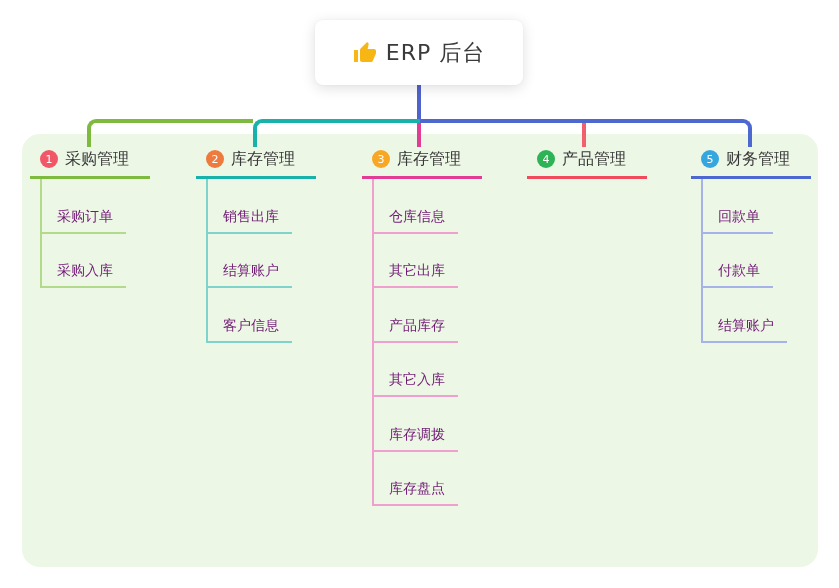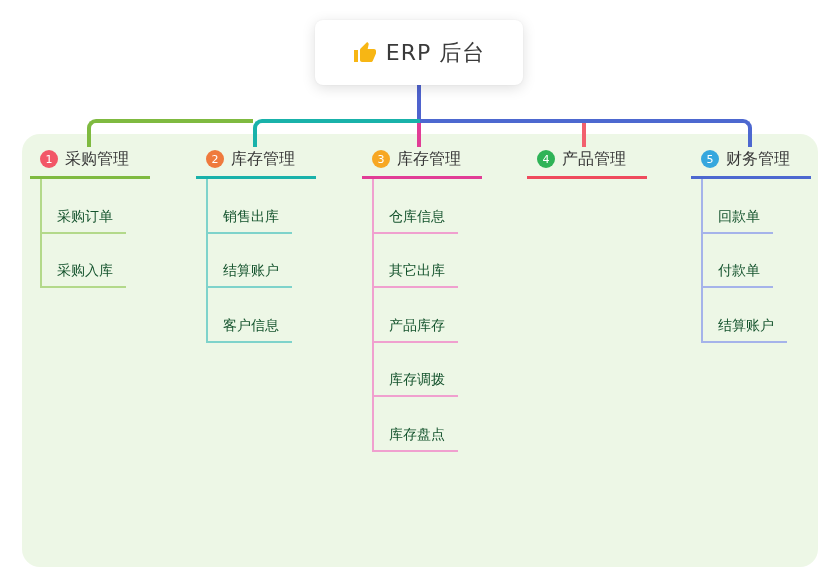--- a/index.html
+++ b/index.html
@@ -24,21 +24,21 @@
   
   .branch{position:absolute;top:148px;width:170px;z-index:3;}
   .branch-header{display:flex;align-items:center;gap:7px;width:120px;box-sizing:border-box;
     padding:0 0 6px 10px;border-bottom:3px solid #000;cursor:pointer;}
   .badge{width:18px;height:18px;border-radius:50%;flex:0 0 18px;display:flex;align-items:center;justify-content:center;
     color:#fff;font-size:11px;line-height:1;}
   .branch-label{font-size:16px;color:#383838;line-height:22px;white-space:nowrap;}
   .children{margin-left:10px;border-left:2px solid #000;}
   .child{height:54.5px;display:flex;align-items:flex-end;}
   .child-label{display:inline-block;padding:0 13px 6px 15px;border-bottom:2px solid #000;
-    font-size:14px;color:#14532d;white-space:nowrap;cursor:pointer;}
+    font-size:14px;color:#701a75;white-space:nowrap;cursor:pointer;}
 </style>
 </head>
 <body>
 
 <div class="canvas">
 
   <div class="panel"></div>
 
   <div id="connectors">
       <div class="conn vert" style="left: 417px; top: 84px; height: 35px; background: rgb(79, 99, 206);"></div>
@@ -97,20 +97,23 @@
           <div class="child">
             <span class="child-label" style="border-bottom-color: rgb(240, 160, 207);">仓库信息</span>
           </div>
           <div class="child">
             <span class="child-label" style="border-bottom-color: rgb(240, 160, 207);">其它出库</span>
           </div>
           <div class="child">
             <span class="child-label" style="border-bottom-color: rgb(240, 160, 207);">产品库存</span>
           </div>
           <div class="child">
+            <span class="child-label" style="border-bottom-color: rgb(240, 160, 207);">其它入库</span>
+          </div>
+          <div class="child">
             <span class="child-label" style="border-bottom-color: rgb(240, 160, 207);">库存调拨</span>
           </div>
           <div class="child">
             <span class="child-label" style="border-bottom-color: rgb(240, 160, 207);">库存盘点</span>
           </div>
         </div>
       </div>
       <div class="branch" style="left: 527px;">
         <div class="branch-header" style="border-bottom-color: rgb(239, 75, 93);">
           <span class="badge" style="background: rgb(47, 179, 87);">4</span>

